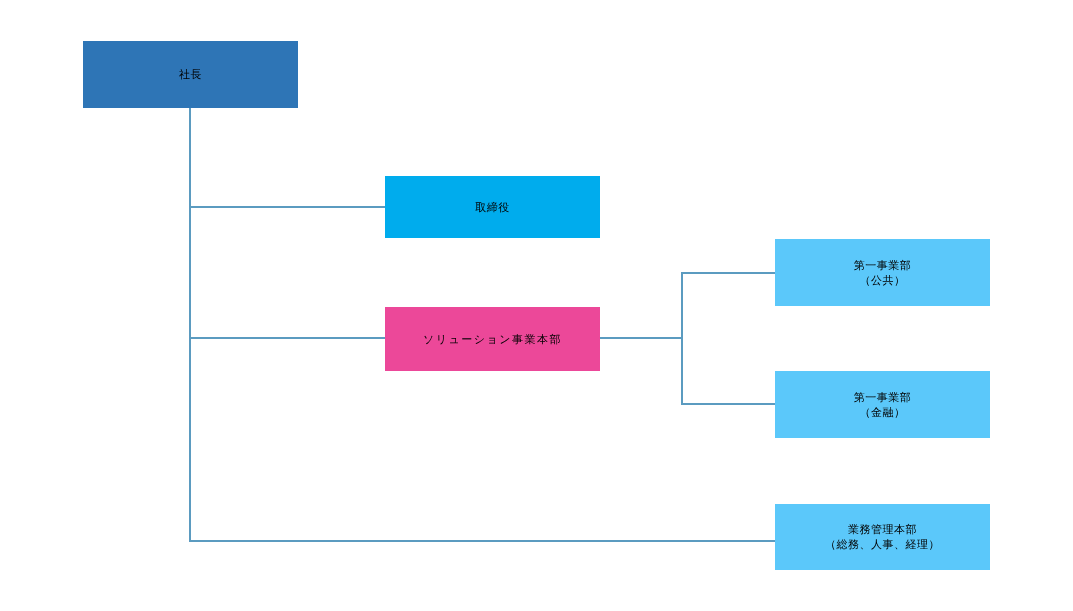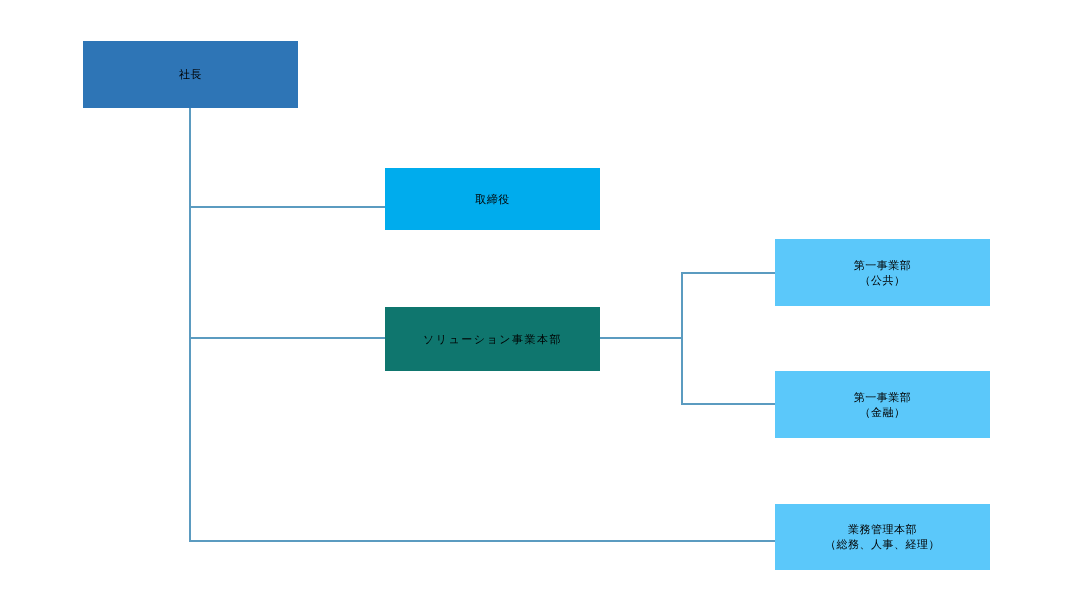--- a/index.html
+++ b/index.html
@@ -35,21 +35,21 @@
     display: block;
     white-space: pre-line;
     padding: 0 4px;
   }
   
   .node-president {
     left: 83px;  top: 41px;  width: 215px; height: 67px;
     background: #2E75B6;
   }
   .node-director {
-    left: 385px; top: 168px; width: 215px; height: 62px;
+    left: 385px; top: 176px; width: 215px; height: 62px;
     background: #00ACED;
   }
   .node-solution {
     left: 385px; top: 307px; width: 215px; height: 64px;
     background: #00ACED;
     letter-spacing: 1.5px;
   }
   .node-dept-public {
     left: 775px; top: 239px; width: 215px; height: 67px;
     background: #5BC8FA;
@@ -101,21 +101,21 @@
   <div class="conn conn-h junction-bottom" style="background: rgb(91, 155, 192);"></div>
 
   <div class="node node-president" style="background: rgb(46, 117, 182);">
     <span class="node-label">社長</span>
   </div>
 
   <div class="node node-director" style="background: rgb(0, 172, 237);">
     <span class="node-label">取締役</span>
   </div>
 
-  <div class="node node-solution" style="background: #0f766e;">
+  <div class="node node-solution" style="background: #ec4899;">
     <span class="node-label">ソリューション事業本部</span>
   </div>
 
   <div class="node node-dept-public" style="background: rgb(91, 200, 250);">
     <span class="node-label">第一事業部
 （公共）</span>
   </div>
 
   <div class="node node-dept-finance" style="background: rgb(91, 200, 250);">
     <span class="node-label">第一事業部

